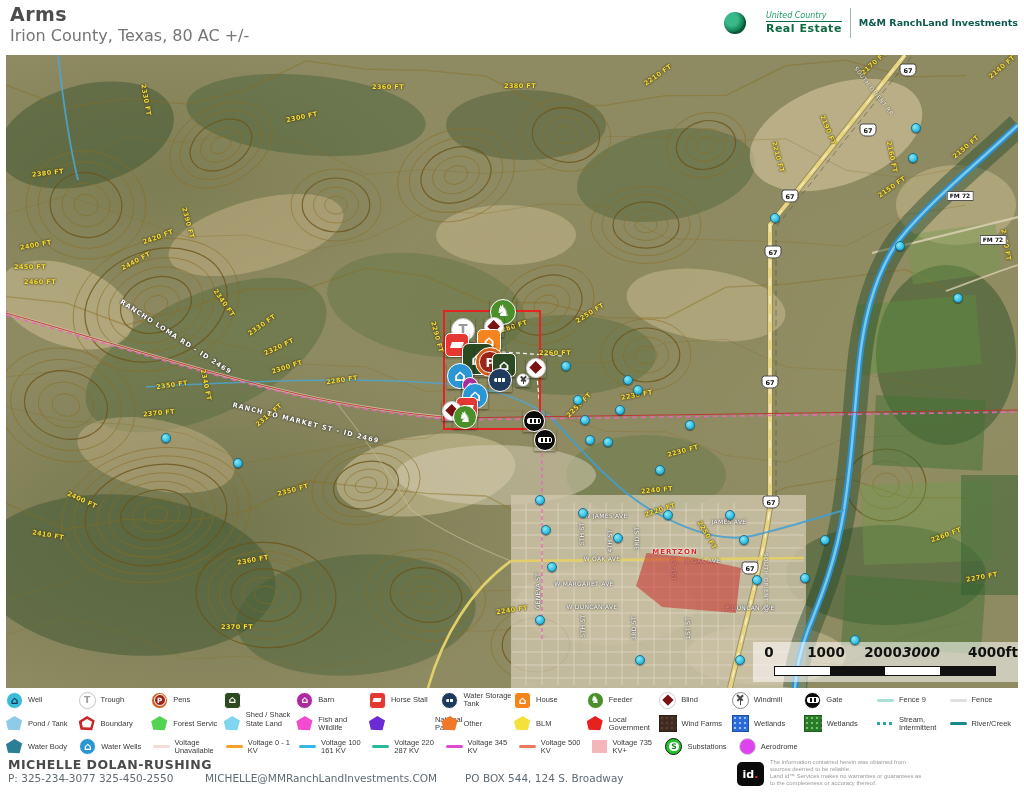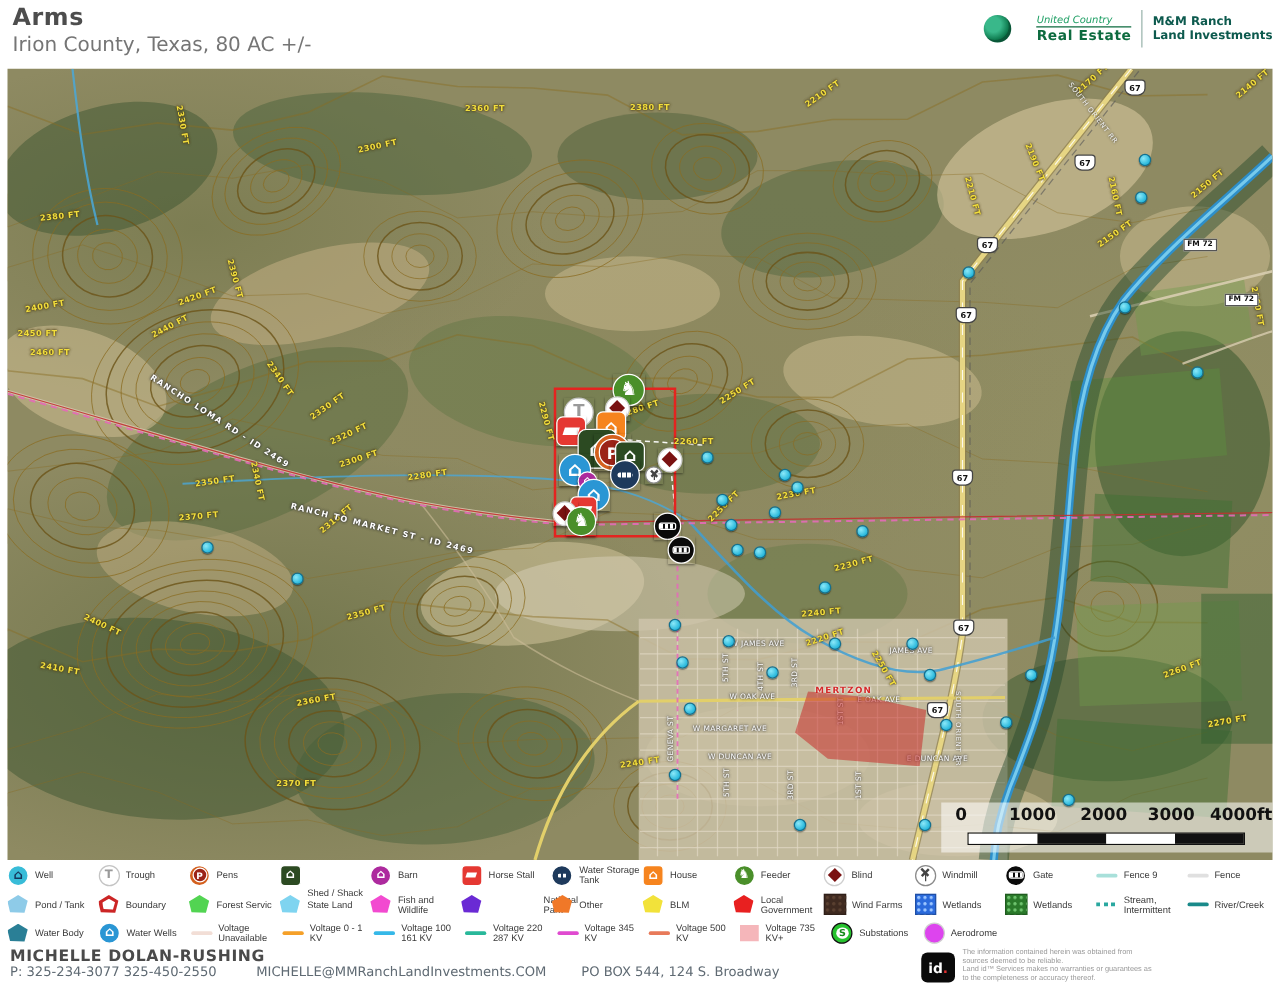--- a/index.html
+++ b/index.html
@@ -11,21 +11,21 @@
   #subtitle{position:absolute;left:10px;top:26px;font-size:16px;color:#757575;}
   #brand{position:absolute;right:6px;top:8px;display:flex;align-items:center;gap:8px;}
   #uc-logo{display:flex;align-items:center;gap:20px;}
   #uc-globe{width:22px;height:22px;border-radius:50%;
      background:radial-gradient(circle at 35% 35%,#39b88a 0 30%,#0e7a4e 60%,#0a5c3c 100%);
      box-shadow:inset -2px -2px 0 rgba(0,0,0,.25);}
   #uc-text{display:flex;flex-direction:column;line-height:1;}
   #uc-line1{font-size:8px;color:#1d9e63;font-style:italic;}
   #uc-line2{font-size:11px;color:#0d6b3f;font-weight:bold;letter-spacing:.5px;border-top:1px solid #0d6b3f;margin-top:1px;padding-top:1px;}
   #brand-divider{width:1px;height:30px;background:#9bb5ad;}
-  #mm-text{display:flex;flex-direction:column;line-height:1.2;}
+  #mm-text{display:flex;flex-direction:row;line-height:1.2;}
   .mm-line{font-size:9.5px;font-weight:bold;color:#0d5a4e;}
   
   #map{position:absolute;left:6px;top:55px;width:1012px;height:633px;overflow:hidden;
        background:
          radial-gradient(ellipse 400px 200px at 15% 20%,rgba(110,115,70,.55),transparent 70%),
          radial-gradient(ellipse 500px 260px at 20% 75%,rgba(95,105,62,.6),transparent 70%),
          radial-gradient(ellipse 420px 220px at 55% 40%,rgba(140,135,90,.5),transparent 70%),
          radial-gradient(ellipse 400px 300px at 90% 50%,rgba(150,150,100,.4),transparent 70%),
          #8e8a62;}
   #terrain{position:absolute;left:0;top:0;}
@@ -295,21 +295,21 @@
       <div id="scalebar">
         <div id="sb-bar">
           <div class="sb-seg" style="background:#fff"></div>
           <div class="sb-seg" style="background:#111"></div>
           <div class="sb-seg" style="background:#fff"></div>
           <div class="sb-seg" style="background:#111"></div>
         </div>
       <div class="sb-tick" style="left: 16px;">0</div>
           <div class="sb-tick" style="left: 73px;">1000</div>
           <div class="sb-tick" style="left: 130px;">2000</div>
-          <div class="sb-tick" style="left: 184px;">3000</div>
+          <div class="sb-tick" style="left: 168px; font-style: italic;">3000</div>
           <div class="sb-tick" style="left: 240px;">4000ft</div>
         </div>
     <div class="clabel" style="transform: translate(-50%, -50%) rotate(80deg); left: 140px; top: 45px;">2330 FT</div>
         <div class="clabel" style="transform: translate(-50%, -50%) rotate(75deg); left: 182px; top: 168px;">2390 FT</div>
         <div class="clabel" style="transform: translate(-50%, -50%) rotate(0deg); left: 382px; top: 32px;">2360 FT</div>
         <div class="clabel" style="transform: translate(-50%, -50%) rotate(0deg); left: 514px; top: 31px;">2380 FT</div>
         <div class="clabel" style="transform: translate(-50%, -50%) rotate(-12deg); left: 296px; top: 62px;">2300 FT</div>
         <div class="clabel" style="transform: translate(-50%, -50%) rotate(-35deg); left: 652px; top: 20px;">2210 FT</div>
         <div class="clabel" style="transform: translate(-50%, -50%) rotate(68deg); left: 822px; top: 75px;">2190 FT</div>
         <div class="clabel" style="transform: translate(-50%, -50%) rotate(75deg); left: 772px; top: 102px;">2210 FT</div>

